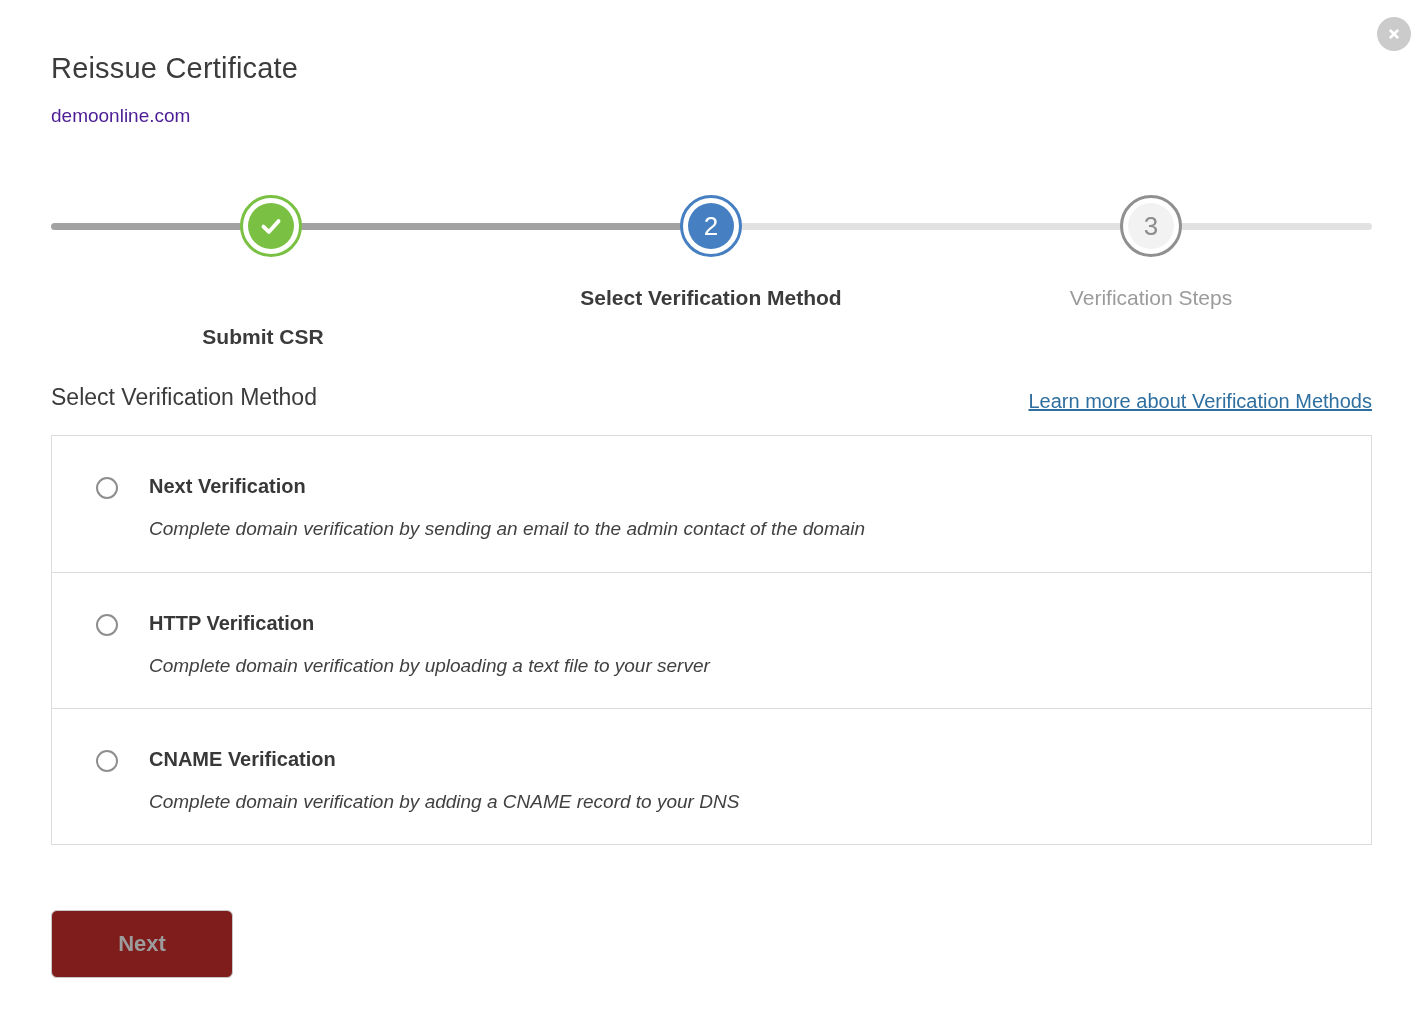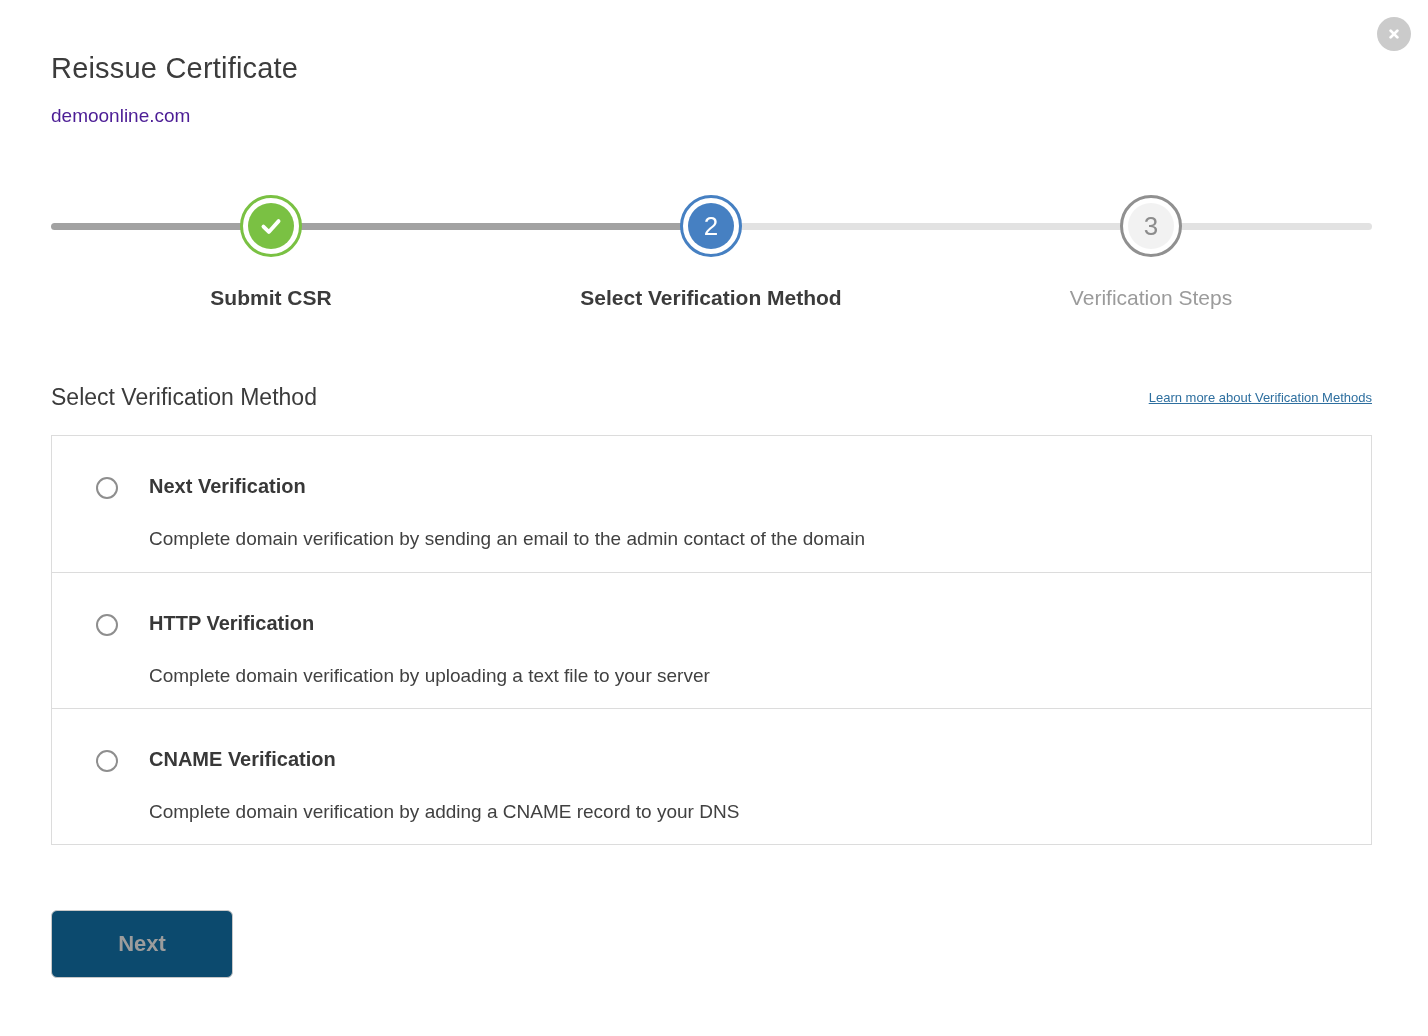--- a/index.html
+++ b/index.html
@@ -57,32 +57,32 @@
   .step-circle.upcoming .inner { background: #f2f2f2; color: #8c8c8c; }
 
   .step-circle.s1 { left: 189px; }
   .step-circle.s2 { left: 629px; }
   .step-circle.s3 { left: 1069px; }
 
   .step-label {
     position: absolute; top: 91px; transform: translateX(-50%);
     white-space: nowrap; font-size: 21px;
   }
-  .step-label.l1 { left: 220px; font-weight: 700; color: #3b3b3b; }
+  .step-label.l1 { left: 212px; font-weight: 700; color: #3b3b3b; margin-top: 39px; }
   .step-label.l2 { left: 660px; font-weight: 700; color: #3b3b3b; }
   .step-label.l3 { left: 1100px; font-weight: 400; color: #9b9b9b; }
 
   
   .section-heading {
     position: absolute; left: 51px; top: 384px;
     font-size: 23px; font-weight: 400; color: #3b3b3b;
   }
   .learn-link {
     position: absolute; right: 56px; top: 390px;
-    font-size: 13px; color: #2e6f9f;
+    font-size: 20px; color: #2e6f9f;
     text-decoration: underline; cursor: pointer;
   }
 
   
   .options {
     position: absolute; left: 51px; top: 435px; width: 1321px;
     border: 1px solid #dcdcdc; background: #ffffff;
   }
   .option {
     display: flex; align-items: flex-start;
@@ -90,27 +90,27 @@
     cursor: pointer;
   }
   .option + .option { border-top: 1px solid #dcdcdc; }
   .radio {
     width: 22px; height: 22px; border-radius: 50%;
     border: 2px solid #8e8e8e; background: #ffffff;
     flex: 0 0 auto; margin-top: 2px;
   }
   .option-text { margin-left: 31px; }
   .option-title { font-size: 20px; font-weight: 700; color: #383838; }
-  .option-desc { font-size: 19px; color: #414141; margin-top: 30px; }
+  .option-desc { font-size: 19px; color: #414141; margin-top: 20px; font-style: italic; }
 
   
   .next-btn {
     position: absolute; left: 51px; top: 910px;
     width: 182px; height: 68px;
-    background: #0c4a6e; border: 1px solid #c8c8c8; border-radius: 6px;
+    background: #7f1d1d; border: 1px solid #c8c8c8; border-radius: 6px;
     font-family: "Liberation Sans", sans-serif;
     font-size: 22px; font-weight: 700; color: #9c9c9c;
     cursor: default;
   }
 </style>
 </head>
 <body>
 
 <div class="page">
 

